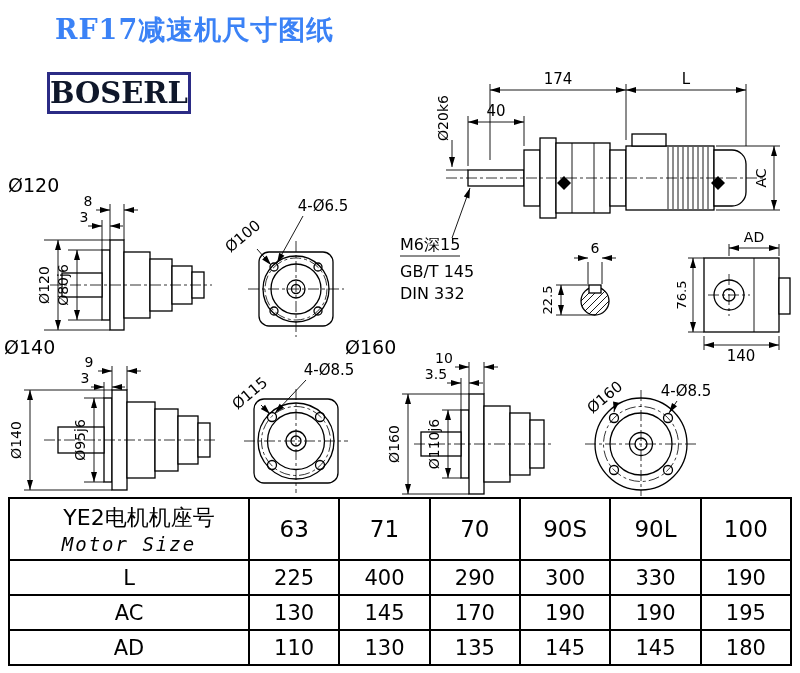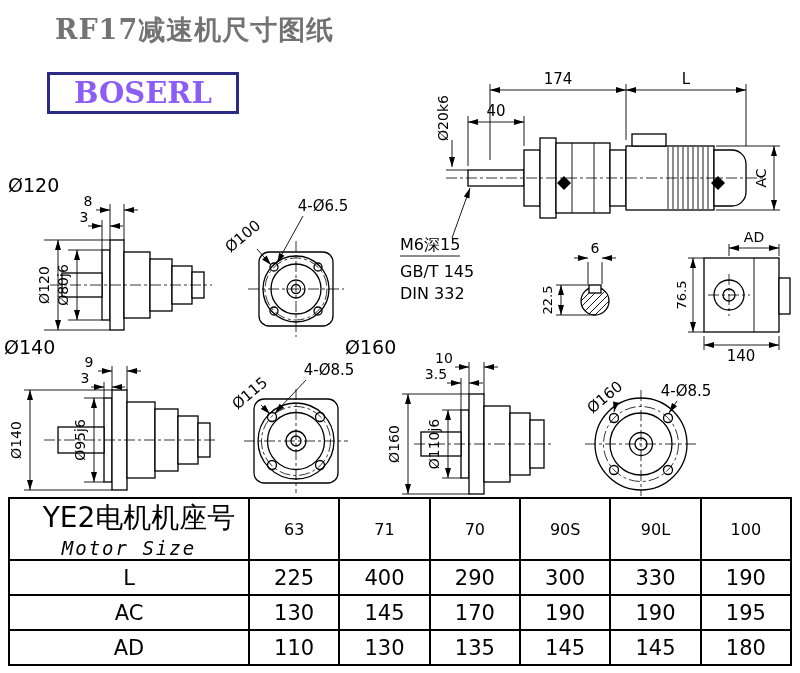--- a/index.html
+++ b/index.html
@@ -1,36 +1,36 @@
 <!DOCTYPE html>
 <html><head>
 <meta charset="utf-8">
 <style>
   * { margin:0; padding:0; box-sizing:border-box; }
   html,body { width:800px; height:673px; background:#fff; position:relative; overflow:hidden;
               font-family:"DejaVu Sans", sans-serif; }
   .title { position:absolute; left:55px; top:12px; font:bold 27px "DejaVu Serif", serif;
-           color:#737373; letter-spacing:1px; }
-  .logo  { position:absolute; left:47px; top:72px; border:3px solid #2b2b85; color:#8b5cf6;
-           font:bold 29px "DejaVu Serif", serif; padding:1px 24px; background:#fff; }
+           color:#3b82f6; letter-spacing:1px; }
+  .logo  { position:absolute; left:47px; top:72px; border:3px solid #2b2b85; color:#0f172a;
+           font:bold 29px "DejaVu Serif", serif; padding:1px 0; background:#fff; }
   svg.drawing { position:absolute; left:0; top:0; display:block; }
   svg text { font-family:"DejaVu Sans", sans-serif; fill:#000; }
   .mid { text-anchor:middle; }
   .t13{font-size:13px}.t14{font-size:14px}.t15{font-size:15px}.t16{font-size:16px}.t19{font-size:19px}
   .ol  { fill:none; stroke:#000; stroke-width:1.3; }
   .olf { fill:#fff; stroke:#000; stroke-width:1.3; }
   .dl  { fill:none; stroke:#000; stroke-width:0.9; }
   .cl  { fill:none; stroke:#000; stroke-width:0.8; stroke-dasharray:11 3 3 3; }
   table.dim { position:absolute; left:8px; top:497px; width:784px; border-collapse:collapse;
               table-layout:fixed; text-align:center; }
   table.dim th, table.dim td { border:2px solid #000; font-weight:normal; vertical-align:middle; }
   tr.hdr { height:62px; }
-  .hcn { font-size:28px;padding-left:20px; }
+  .hcn { font-size:22px;padding-left:20px; }
   .hen { font-size:19px; font-family:"DejaVu Sans Mono", monospace; letter-spacing:2px;font-style:italic; }
-  .sz  { font-size:16px; }
+  .sz  { font-size:23px; }
   tr.datarow { height:35px; font-size:21px; }
 </style>
 </head>
 <body>
 
 <div class="title">RF17减速机尺寸图纸</div>
 <div class="logo">BOSERL</div>
 
 <svg class="drawing" width="800" height="497" viewBox="0 0 800 497">
   <defs>

